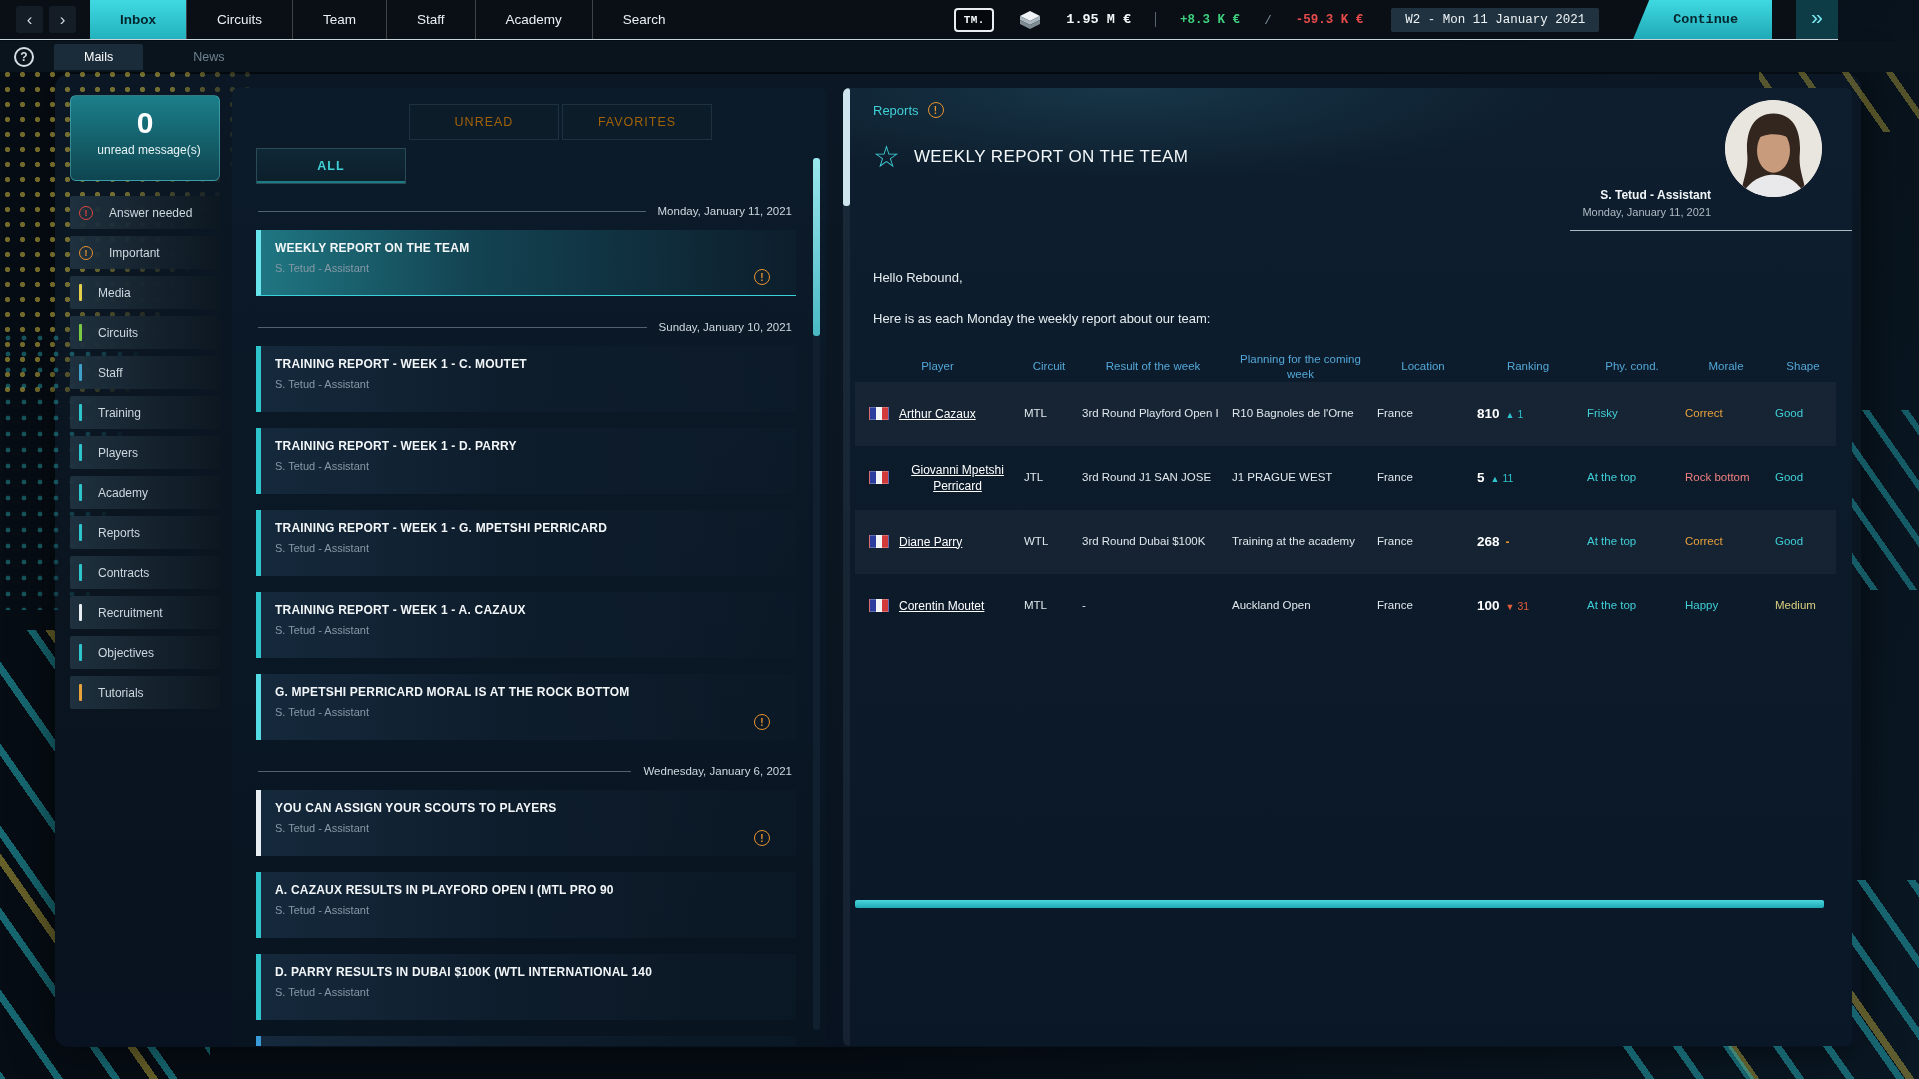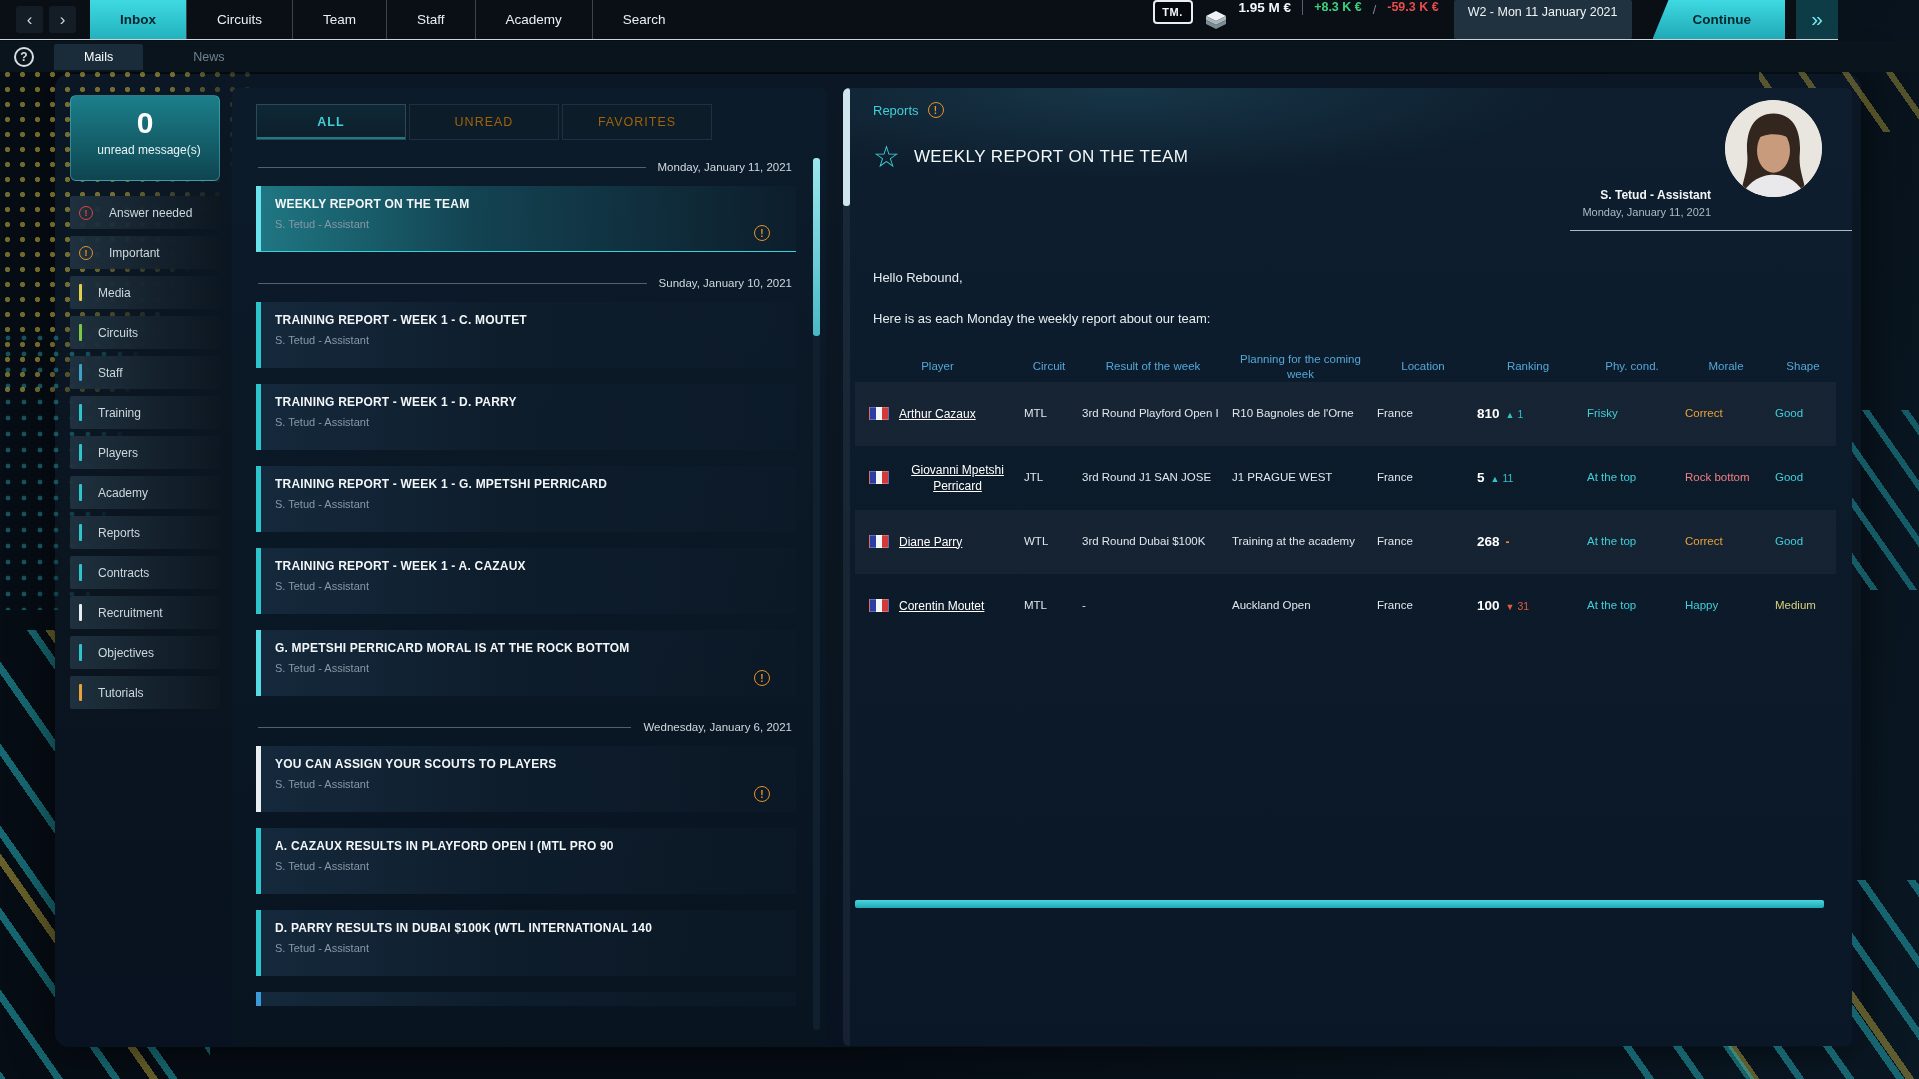--- a/index.html
+++ b/index.html
@@ -66,21 +66,21 @@
   .nav-tabs { display:flex; align-items:stretch; }
   .nav-tab {
     display:flex; align-items:center; padding:0 30px; font-size:13.5px; color:#e9eff3;
     cursor:pointer; position:relative;
   }
   .nav-tab + .nav-tab { border-left:1px solid rgba(255,255,255,0.22); }
   .nav-tab.active {
     background:linear-gradient(180deg,#3fd9e2,#22b2be);
     color:#05242b; font-weight:bold; border-left:none;
   }
-  .tb-right { margin-left:auto; display:flex; gap:11px; }
+  .tb-right { margin-left:auto; display:flex; align-items:center; gap:24px;font-family:Liberation Mono, monospace; }
   .tm-logo {
     width:40px; height:24px; border:2px solid #e8eef2; border-radius:4px;
     background:#05090d; color:#f4f8fa; font-weight:bold; font-size:11px;
     display:flex; align-items:center; justify-content:center; letter-spacing:0.5px;
   }
   .money-icon { display:flex; align-items:center; }
   .balance { font-size:13.5px; font-weight:bold; color:#f4f8fa; }
   .vsep { width:1px; height:15px; background:#56646e; }
   .income { font-size:12.5px; font-weight:bold; color:#3fd07e; }
   .slash::before { content:"/"; color:#7c8a94; font-size:12.5px; }
@@ -163,21 +163,21 @@
   }
   .mtabs { display:flex; gap:3px; margin:16px 20px 0 24px; }
   .mtab {
     width:150px; height:36px; display:flex; align-items:center; justify-content:center;
     font-size:12.5px; letter-spacing:1px; color:#a16207; cursor:pointer;
     background:#0d1c29; border:1px solid #1d3140;
   }
   .mtab.active {
     color:#3fd0d8; font-weight:bold;
     background:linear-gradient(180deg,#0f2835,#0c1f2b);
-    border-color:#2a4a58; box-shadow:inset 0 -2px 0 rgba(46,196,204,0.55);
+    border-color:#2a4a58; box-shadow:inset 0 -2px 0 rgba(46,196,204,0.55);margin-top:44px;
   }
   .mlist { margin-top:12px; padding:0 30px 0 24px; display:flex; flex-direction:column; }
   .msep { display:flex; align-items:center; height:22px; margin:4px 4px 8px 2px; }
   .msep .line { flex:1; height:1px; background:#51626e; }
   .msep .dtext { margin-left:12px; font-size:11.5px; color:#cfd9e0; }
   .mail-item {
     position:relative; height:66px; margin-bottom:16px; cursor:pointer;
     background:linear-gradient(90deg,#15293c 0%, #0e1d2c 45%, rgba(14,29,44,0.35) 100%);
     border-left:5px solid #2ec4cc; padding:11px 44px 0 14px;
   }

